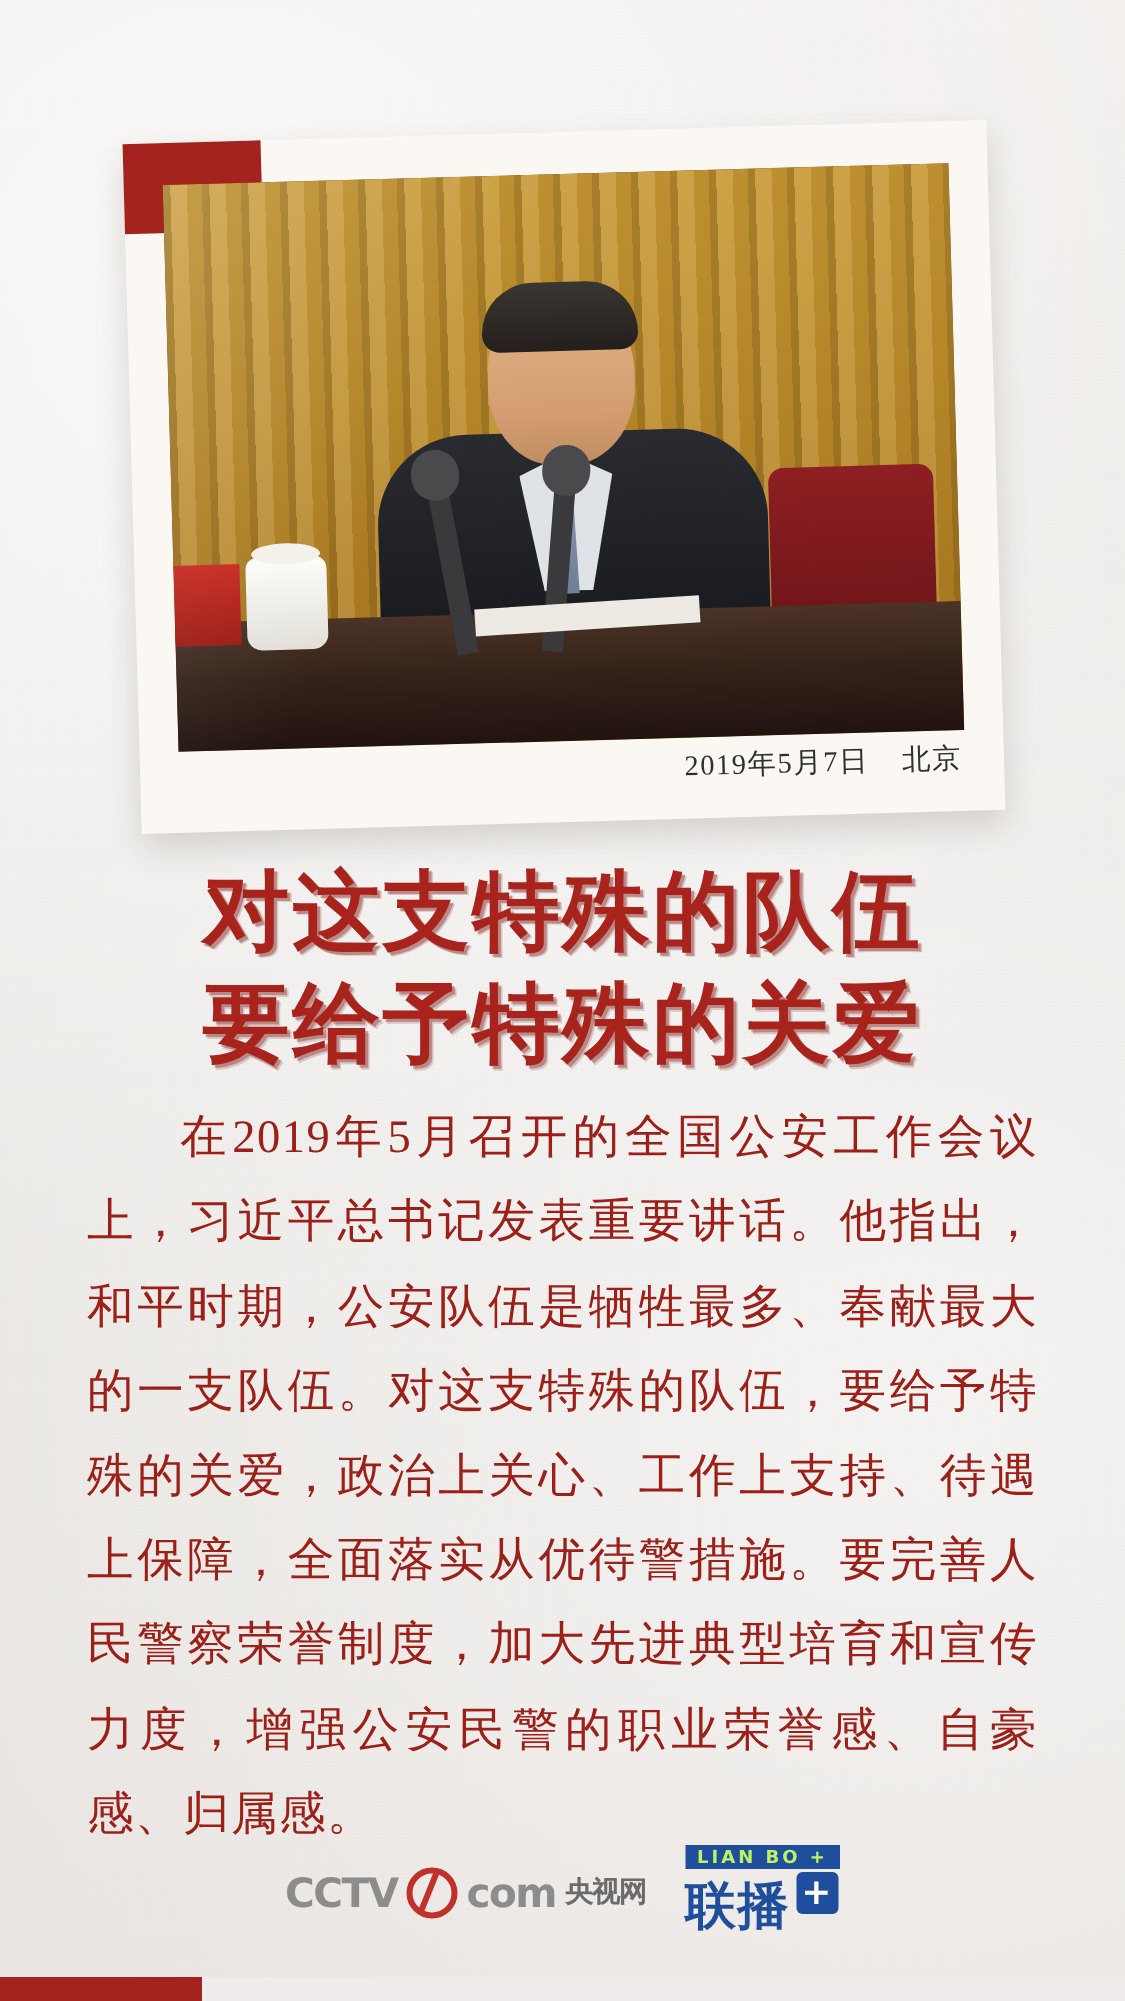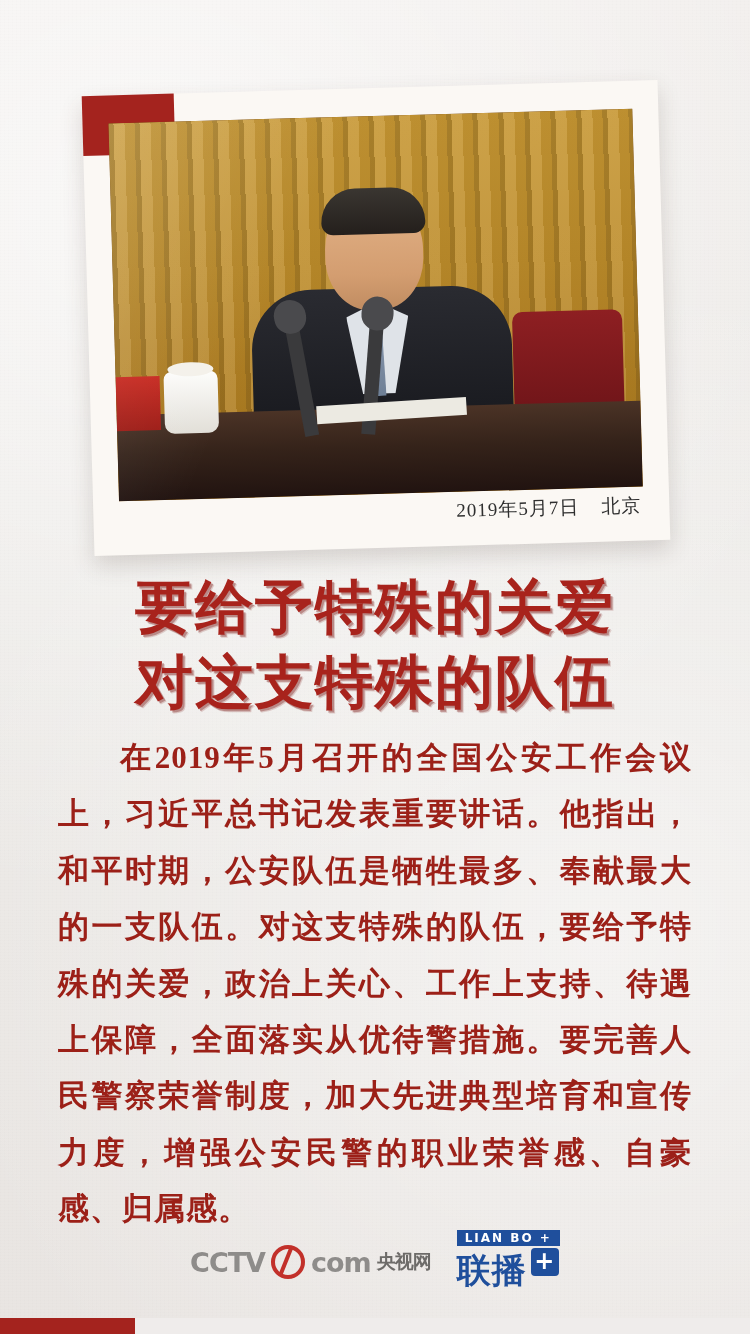--- a/index.html
+++ b/index.html
@@ -244,21 +244,20 @@
     right: 58px;
     top: 730px;
     color: #9c2018;
     font-family: "Liberation Serif", "DejaVu Serif", serif;
     font-size: 31px;
     line-height: 1.82;
     text-align: justify;
     text-justify: inter-ideograph;
     text-indent: 2em;
     letter-spacing: 1px;
-    font-weight: bold;
   }
 
   
   .footer {
     position: absolute;
     left: 0;
     right: 0;
     bottom: 40px;
     display: flex;
     align-items: center;
@@ -300,21 +299,21 @@
     line-height: 1.1;
   }
   .lianbo {
     display: flex;
     flex-direction: column;
     align-items: flex-start;
     gap: 2px;
   }
   .lianbo-top {
     background: #1f4f9c;
-    color: #ffffff;
+    color: #bef264;
     font-family: "DejaVu Sans", "Liberation Sans", sans-serif;
     font-size: 12px;
     font-weight: 700;
     letter-spacing: 2px;
     padding: 1px 8px;
   }
   .lianbo-main {
     display: flex;
     align-items: flex-start;
     gap: 4px;
@@ -374,22 +373,22 @@
       </div>
     </div>
 
     <div class="photo-caption">
       <span>2019年5月7日</span>
       <span>北京</span>
     </div>
   </div>
 
   <div class="headline">
+    <div class="headline-line">对这支特殊的队伍</div>
     <div class="headline-line">要给予特殊的关爱</div>
-    <div class="headline-line">对这支特殊的队伍</div>
   </div>
 
   <div class="body-text">在2019年5月召开的全国公安工作会议上，习近平总书记发表重要讲话。他指出，和平时期，公安队伍是牺牲最多、奉献最大的一支队伍。对这支特殊的队伍，要给予特殊的关爱，政治上关心、工作上支持、待遇上保障，全面落实从优待警措施。要完善人民警察荣誉制度，加大先进典型培育和宣传力度，增强公安民警的职业荣誉感、自豪感、归属感。</div>
 
   <div class="footer">
     <div class="cctv-logo">
       <span>CCTV</span>
       <span class="ring"></span>
       <span>com</span>
       <span class="cctv-cn">央视网</span>

